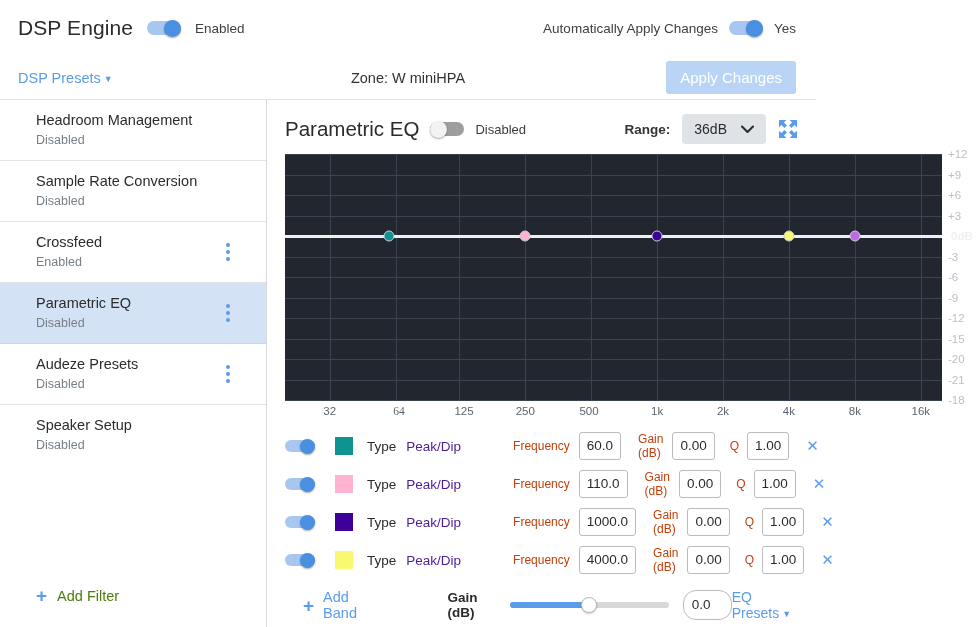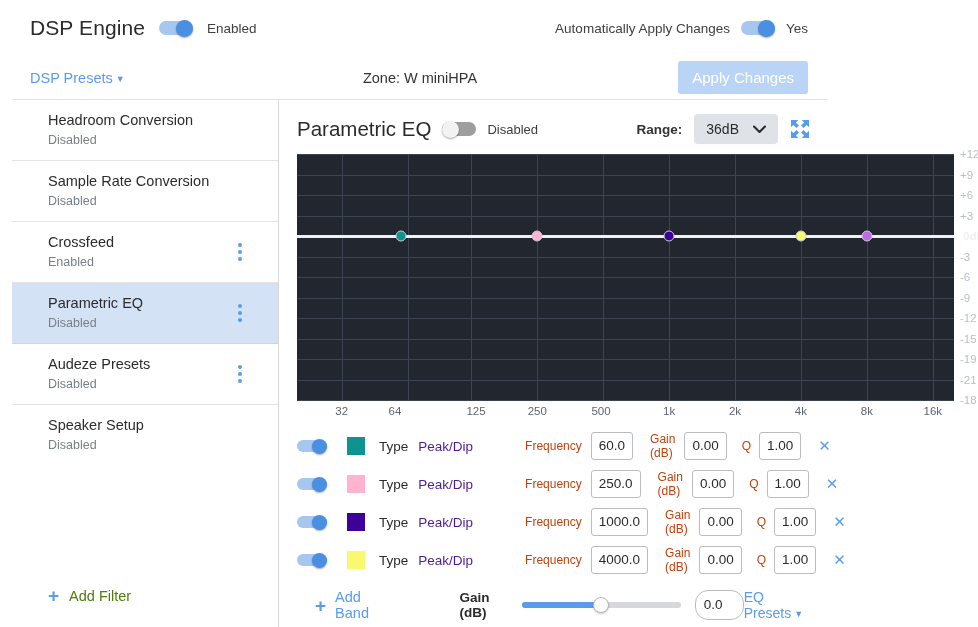--- a/index.html
+++ b/index.html
@@ -3,21 +3,21 @@
 <meta charset="utf-8">
 <style>
   * { box-sizing: border-box; margin: 0; padding: 0; }
   html, body {
     width: 978px; height: 627px;
     font-family: "Liberation Sans", sans-serif;
     background: #ffffff;
     color: #333333;
     overflow: hidden;
   }
-  .app { width: 816px; height: 627px; position: relative; display: flex; flex-direction: column; margin-left: 12px; }
+  .app { width: 816px; height: 627px; position: relative; display: flex; flex-direction: column; }
 
   
   .topbar {
     height: 56px; flex: 0 0 56px;
     display: flex; align-items: center;
     padding: 0 20px 0 18px;
   }
   .app-title { font-size: 21px; color: #2b2b2b; font-weight: 400; letter-spacing: .1px; }
   .topbar-left { display: flex; align-items: center; gap: 14px; }
   .topbar-right { margin-left: auto; display: flex; align-items: center; gap: 11px; }
@@ -212,21 +212,21 @@
     <div class="zone-title">Zone: W miniHPA</div>
     <button class="apply-btn">Apply Changes</button>
   </div>
 
   <div class="body">
 
     <div class="sidebar">
       <div class="side-list">
 
         <div class="side-item">
-          <div class="side-name">Headroom Conversion</div>
+          <div class="side-name">Headroom Management</div>
           <div class="side-state">Disabled</div>
         </div>
 
         <div class="side-item">
           <div class="side-name">Sample Rate Conversion</div>
           <div class="side-state">Disabled</div>
         </div>
 
         <div class="side-item">
           <div class="side-name">Crossfeed</div>
@@ -335,28 +335,28 @@
             <span style="top: 0px;">+12</span>
             <span style="top: 20.5px;">+9</span>
             <span style="top: 41px;">+6</span>
             <span style="top: 61.5px;">+3</span>
             <span class="zero" style="top: 82px;">0dB</span>
             <span style="top: 102.5px;">-3</span>
             <span style="top: 123px;">-6</span>
             <span style="top: 143.5px;">-9</span>
             <span style="top: 164px;">-12</span>
             <span style="top: 184.5px;">-15</span>
-            <span style="top: 205px;">-19</span>
+            <span style="top: 205px;">-20</span>
             <span style="top: 225.5px;">-21</span>
             <span style="top: 246px;">-18</span>
           </div>
       </div>
       <div class="xlabels" id="xlabels">
           <span style="left: 44.7023px;">32</span>
-          <span style="left: 98px;">64</span>
+          <span style="left: 114px; font-family: Liberation Serif, serif;">64</span>
           <span style="left: 179px;">125</span>
           <span style="left: 240.223px;">250</span>
           <span style="left: 304px;">500</span>
           <span style="left: 372.074px;">1k</span>
           <span style="left: 438px;">2k</span>
           <span style="left: 503.926px; text-align: center;">4k</span>
           <span style="left: 569.851px;">8k</span>
           <span style="left: 635.777px;">16k</span>
         </div>
 
@@ -385,21 +385,21 @@
               <span class="track"></span>
               <span class="knob"></span>
             </div>
             <div class="swatch" style="background:#ffb3d1"></div>
             <div class="b-type">Type</div>
             <svg class="pencil" viewBox="0 0 14 14">
               <path d="M9.6 1.2 L12.8 4.4 L5 12.2 L1.2 12.8 L1.8 9 Z" fill="#5a9cec"></path>
             </svg>
             <span class="b-peak">Peak/Dip</span>
             <span class="fld-lbl" style="margin-left:52px">Frequency</span>
-            <span class="fld freq" style="margin-left:9px">250.0</span>
+            <span class="fld freq" style="margin-left:9px">110.0</span>
             <span class="fld-lbl" style="margin-left:17px">Gain (dB)</span>
             <span class="fld gain" style="margin-left:9px">0.00</span>
             <span class="fld-lbl" style="margin-left:15px">Q</span>
             <span class="fld q" style="margin-left:8px">1.00</span>
             <span class="close-x" style="margin-left:17px">✕</span>
           </div>
           <div class="band-row">
             <div class="toggle small on">
               <span class="track"></span>
               <span class="knob"></span>

